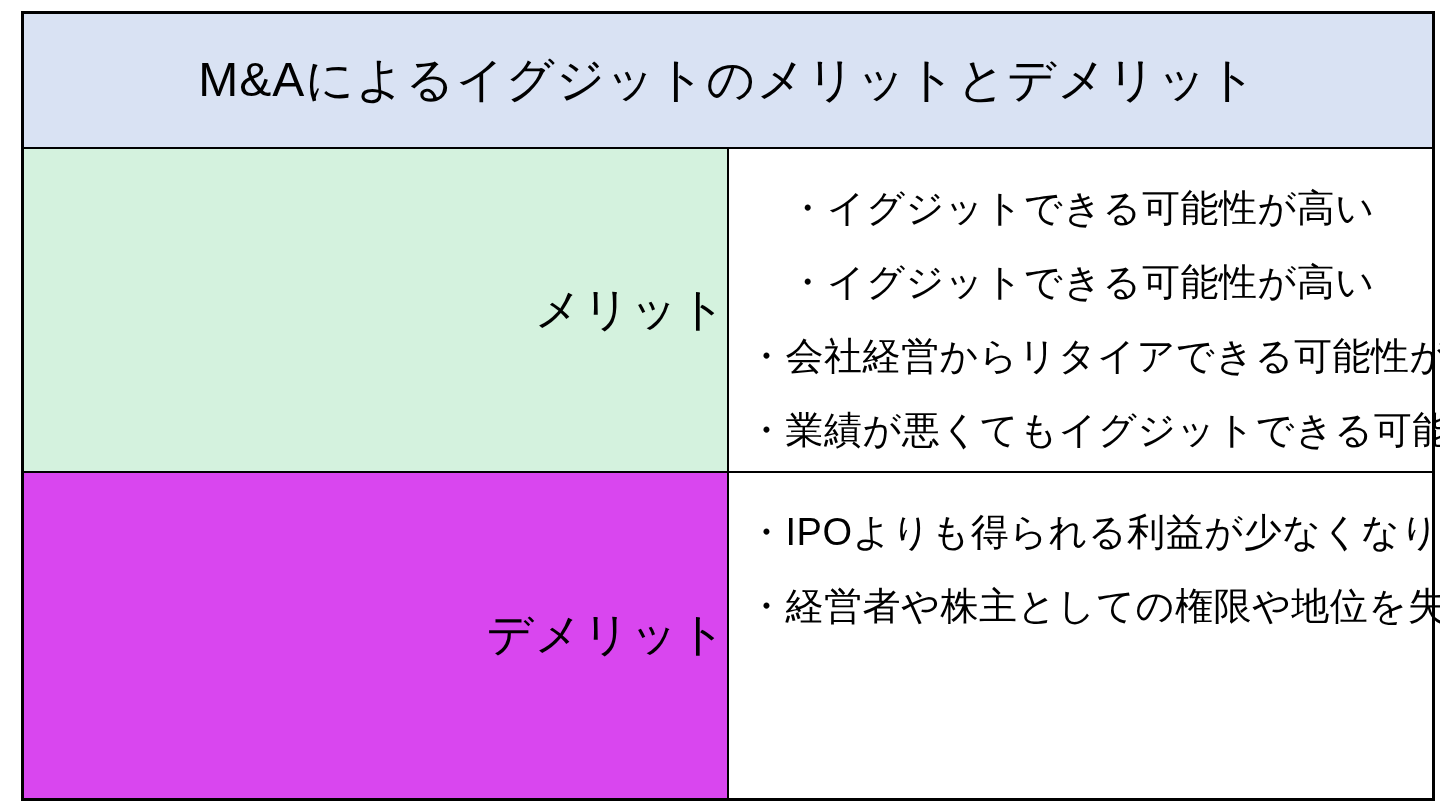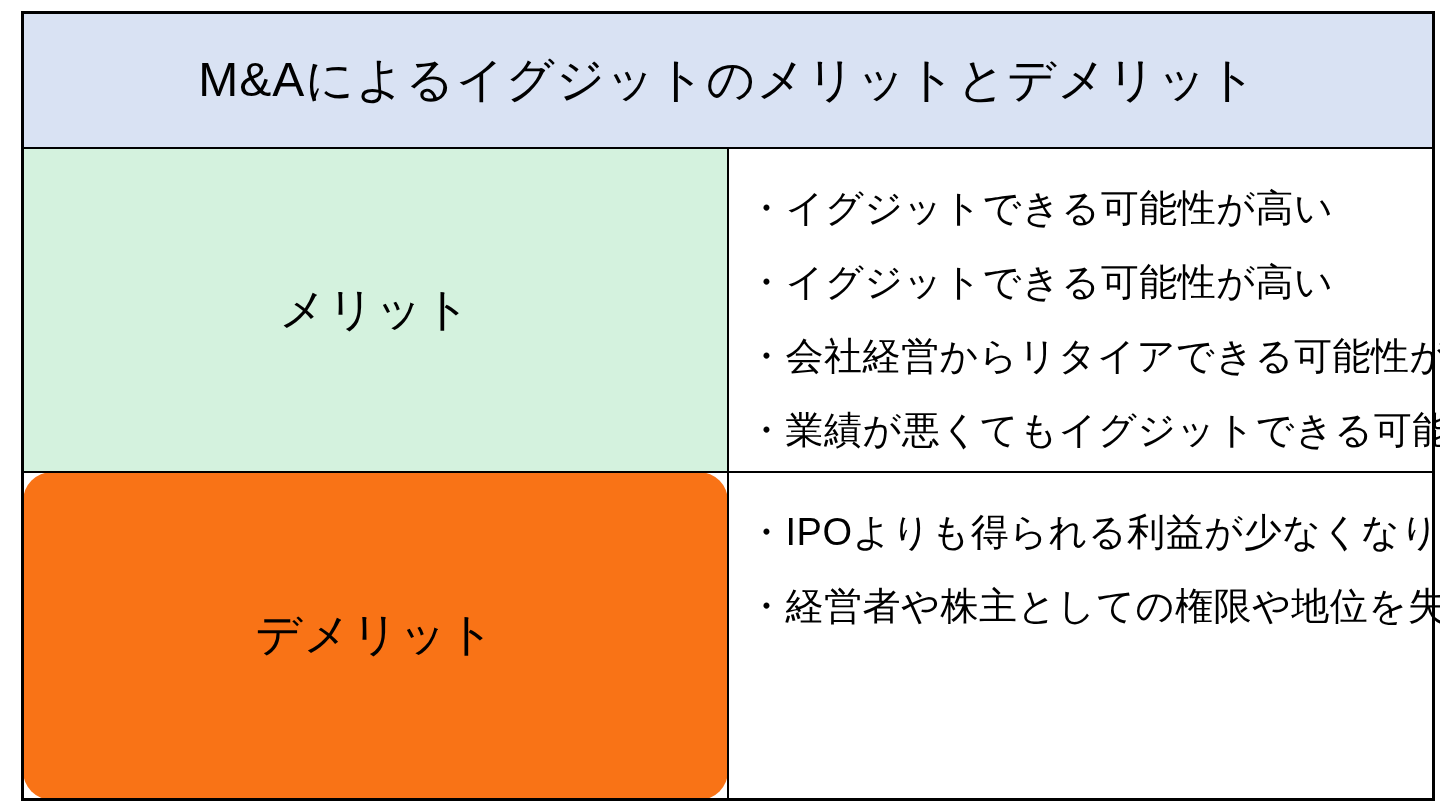--- a/index.html
+++ b/index.html
@@ -33,33 +33,34 @@
   td.header-cell {
     height: 135px;
     background: #d9e2f3;
     text-align: center;
     vertical-align: middle;
     font-size: 48px;
     letter-spacing: 1px;
   }
   td.label-cell {
     width: 348px;
-    text-align: center;
+    text-align: right;
     vertical-align: middle;
     font-size: 46px;
     letter-spacing: 1px;
   }
   td.label-merit { background: #d4f2de; }
-  td.label-demerit { background: #f97316; border-radius: 29px; }
+  td.label-demerit { background: #d946ef; }
   tr.row-merit { height: 324px; }
   tr.row-demerit { height: 328px; }
   td.content-cell {
     background: #ffffff;
     vertical-align: top;
     padding: 22px 16px 0 18px;
+    text-align: center;
   }
   .bullet-line {
     font-size: 38px;
     line-height: 74px;
     white-space: nowrap;
     letter-spacing: 0.5px;
   }
 </style>
 </head>
 <body>

